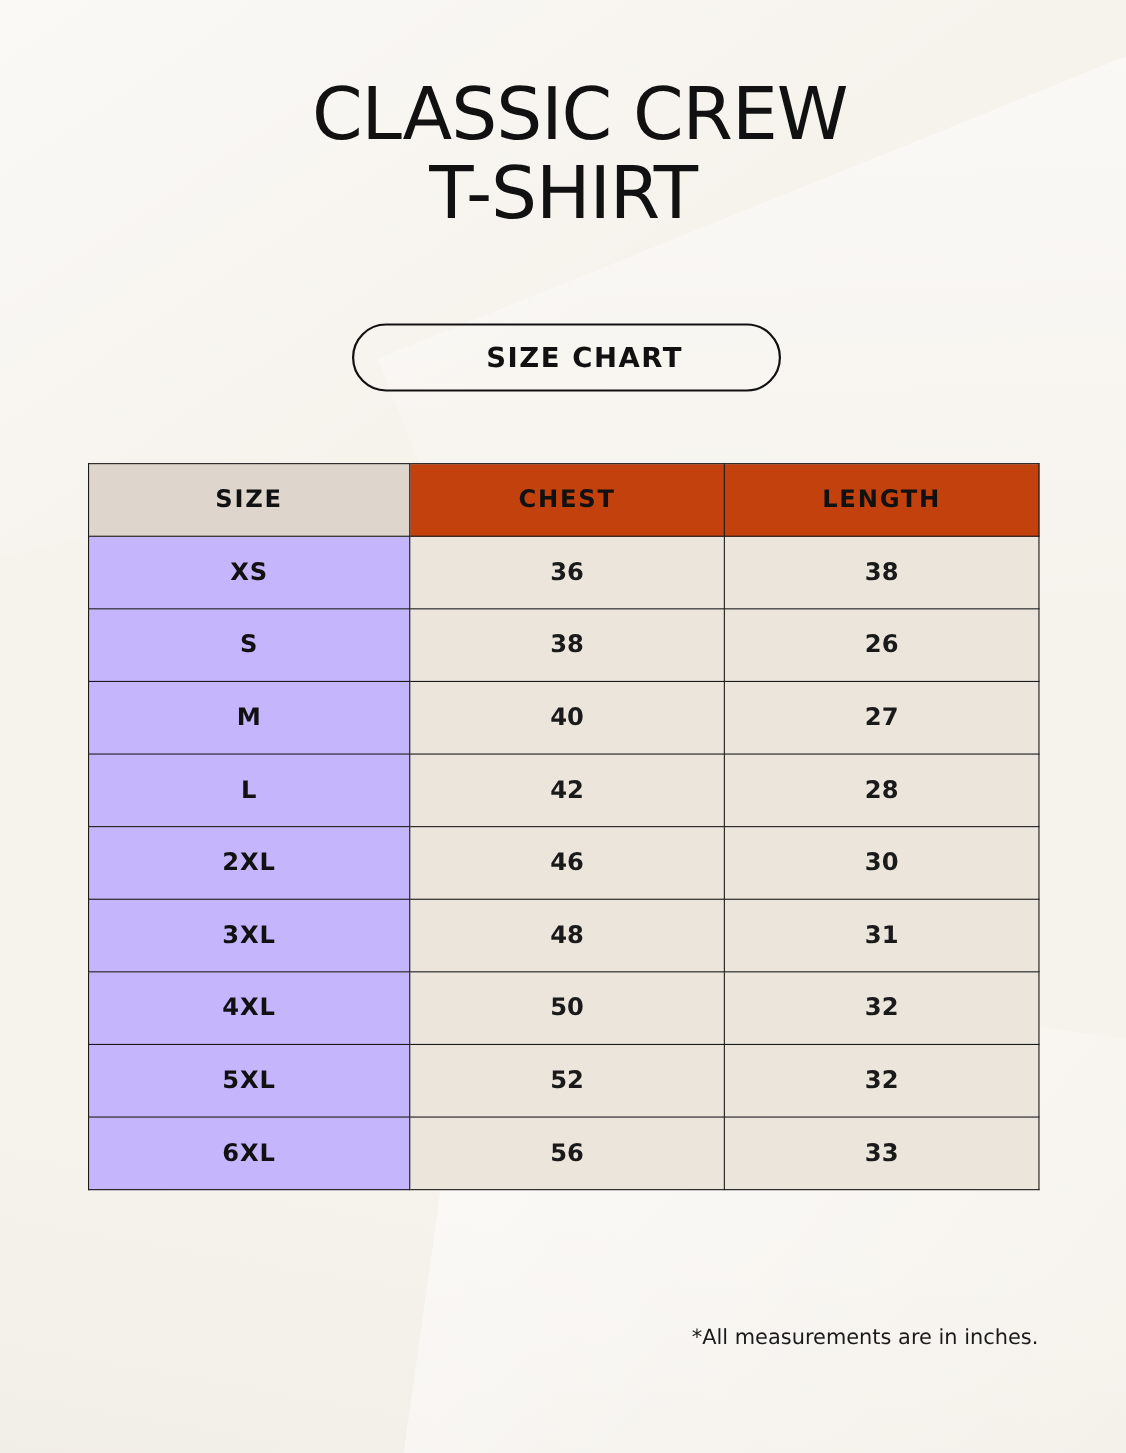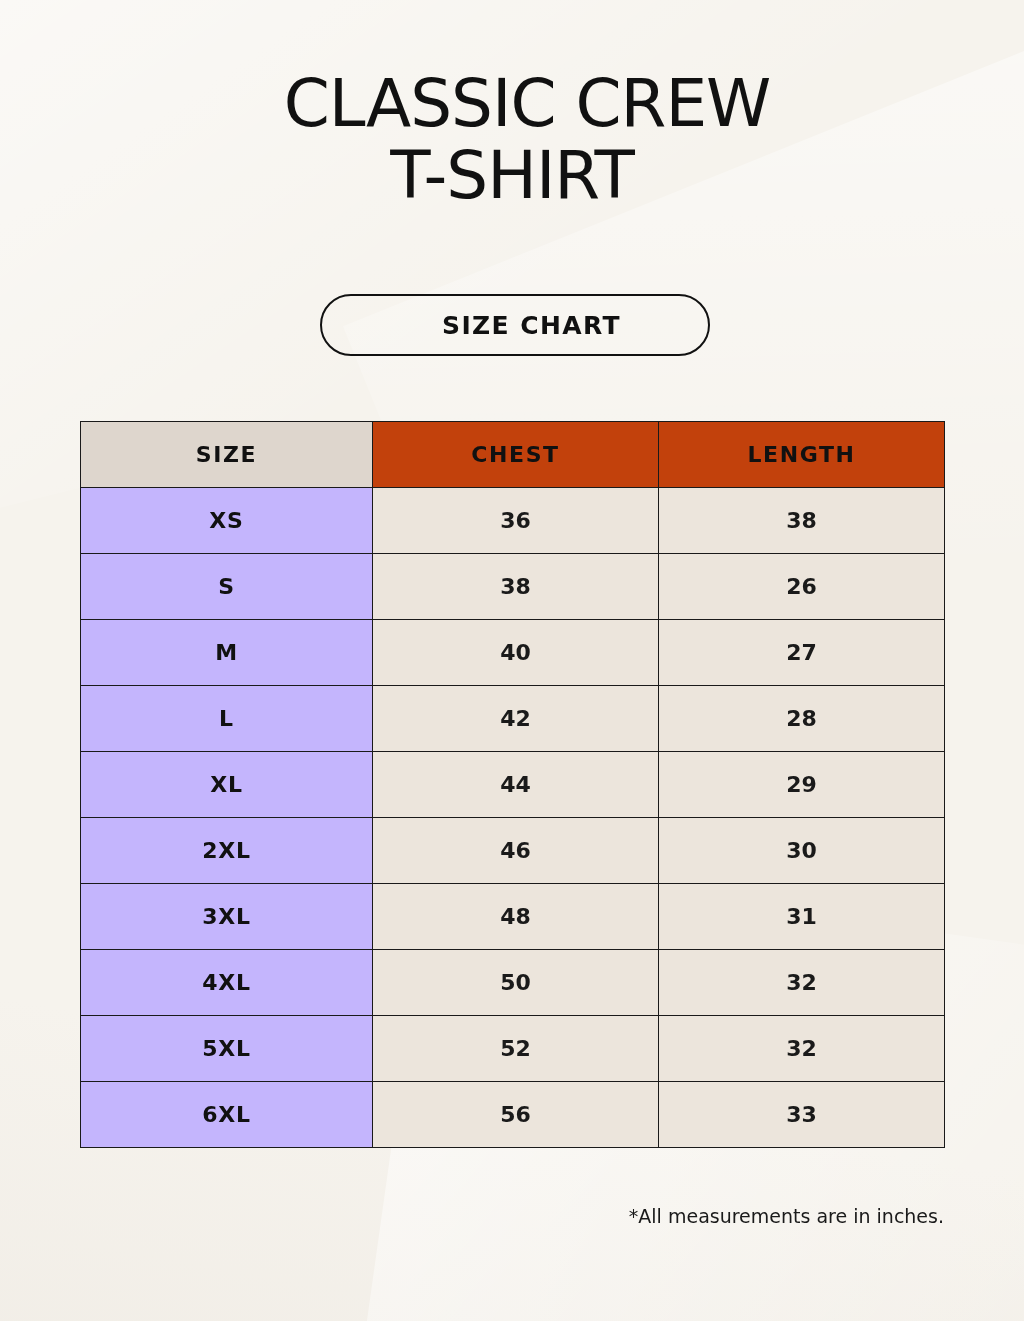--- a/index.html
+++ b/index.html
@@ -215,25 +215,20 @@
           <td class="cell-size">M</td>
           <td class="cell-value">40</td>
           <td class="cell-value">27</td>
         </tr>
         <tr>
           <td class="cell-size">L</td>
           <td class="cell-value">42</td>
           <td class="cell-value">28</td>
         </tr>
         <tr>
-          <td class="cell-size">XL</td>
-          <td class="cell-value">44</td>
-          <td class="cell-value">29</td>
-        </tr>
-        <tr>
           <td class="cell-size">2XL</td>
           <td class="cell-value">46</td>
           <td class="cell-value">30</td>
         </tr>
         <tr>
           <td class="cell-size">3XL</td>
           <td class="cell-value">48</td>
           <td class="cell-value">31</td>
         </tr>
         <tr>

